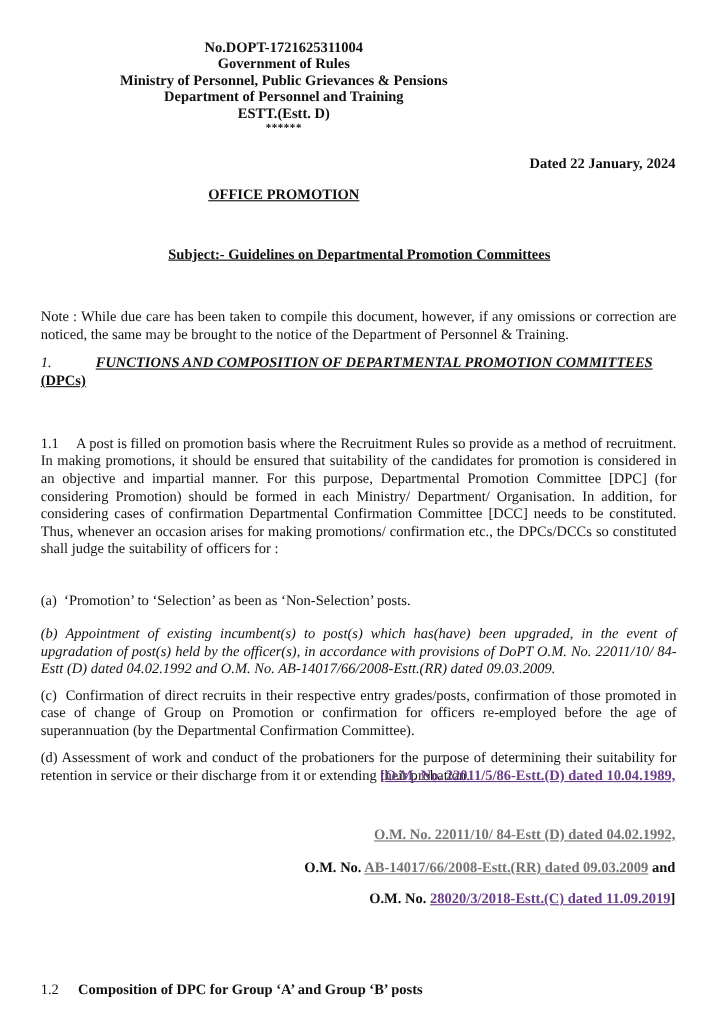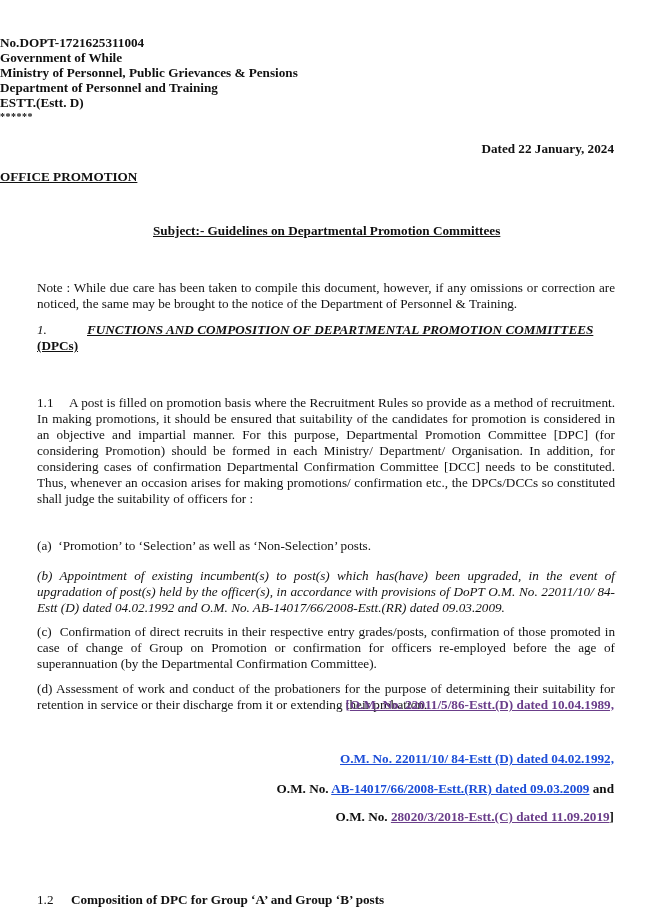--- a/index.html
+++ b/index.html
@@ -2,37 +2,37 @@
 <html><head>
 <meta charset="utf-8">
 <style>
   html, body { margin: 0; padding: 0; background: #ffffff; }
   body {
     width: 650px; height: 920px; overflow: hidden; position: relative;
     font-family: "Liberation Serif", "DejaVu Serif", serif;
     color: #111; font-size: 13.2px; line-height: 16px;
   }
   .abs { position: absolute; }
-  .center { left: 0; width: 516px; text-align: left; }
+  .center { left: 0; width: 516px; text-align: center; }
   .bold { font-weight: bold; }
   .u { text-decoration: underline; }
   .header-line { font-weight: bold; font-size: 13.2px; line-height: 15.2px; }
   .stars { font-size: 10px; line-height: 10px; font-weight: bold; letter-spacing: 0.5px; }
   .para { left: 37px; width: 578px; text-align: justify; }
   .right { right: 36px; text-align: right; font-weight: bold; }
   .lnk-purple { color: #6b3e8a; text-decoration: underline; }
-  .lnk-blue { color: #1d4ed8; text-decoration: underline; }
+  .lnk-blue { color: #737373; text-decoration: underline; }
   .sec-num { display: inline-block; width: 50px; }
   .sub-num { display: inline-block; width: 34px; }
 </style>
 </head>
 <body>
 
 <div class="abs center header-line" style="top:35px;">No.DOPT-1721625311004</div>
-<div class="abs center header-line" style="top:50px;">Government of While</div>
+<div class="abs center header-line" style="top:50px;">Government of Rules</div>
 <div class="abs center header-line" style="top:65px;">Ministry of Personnel, Public Grievances &amp; Pensions</div>
 <div class="abs center header-line" style="top:80px;">Department of Personnel and Training</div>
 <div class="abs center header-line" style="top:95px;">ESTT.(Estt. D)</div>
 <div class="abs center stars" style="top:112px;">******</div>
 
 <div class="abs right" style="top:141px;">Dated 22 January, 2024</div>
 
 <div class="abs center bold u" style="top:169px; left:0;">OFFICE PROMOTION</div>
 
 <div class="abs bold u" style="top:223px; left:153px;">Subject:- Guidelines on Departmental Promotion Committees</div>
@@ -43,21 +43,21 @@
   <span class="sec-num">1.</span><span class="bold u">FUNCTIONS AND COMPOSITION OF DEPARTMENTAL PROMOTION COMMITTEES</span>
 </div>
 <div class="abs bold u" style="top:338px; left:37px;">(DPCs)</div>
 
 <div class="abs para" style="top:395px;">
   <span class="sub-num" style="width:32px;">1.1</span><span>A post is filled on promotion basis where the Recruitment Rules so provide as a method of recruitment. In making promotions, it should be ensured that suitability of the candidates for promotion is considered in an objective and impartial manner. For this purpose, Departmental Promotion Committee [DPC] (for considering Promotion) should be formed in each Ministry/ Department/ Organisation.  In addition, for considering cases of confirmation Departmental Confirmation Committee [DCC] needs to be constituted.  Thus, whenever an occasion arises for making promotions/ confirmation etc., the DPCs/DCCs so constituted shall judge the suitability of officers for :</span>
 </div>
 
 <div class="abs para" style="top:538px;">
   <span>(a)</span>&nbsp;
-  <span>‘Promotion’ to ‘Selection’ as well as ‘Non-Selection’ posts.</span>
+  <span>‘Promotion’ to ‘Selection’ as been as ‘Non-Selection’ posts.</span>
 </div>
 <div class="abs para" style="top:568px;font-style:italic;">
   <span>(b)</span>
   <span>Appointment of existing incumbent(s) to post(s) which has(have) been upgraded, in the event of upgradation of post(s) held by the officer(s), in accordance with provisions of DoPT O.M. No. 22011/10/ 84-Estt (D) dated 04.02.1992 and O.M. No. AB-14017/66/2008-Estt.(RR) dated 09.03.2009.</span>
 </div>
 <div class="abs para" style="top:624px;">
   <span>(c)</span>&nbsp;
   <span>Confirmation of direct recruits in their respective entry grades/posts, confirmation of those promoted in case of change of Group on Promotion or confirmation for officers re-employed before the age of superannuation (by the Departmental Confirmation Committee).</span>
 </div>
 <div class="abs para" style="top:681px;">

